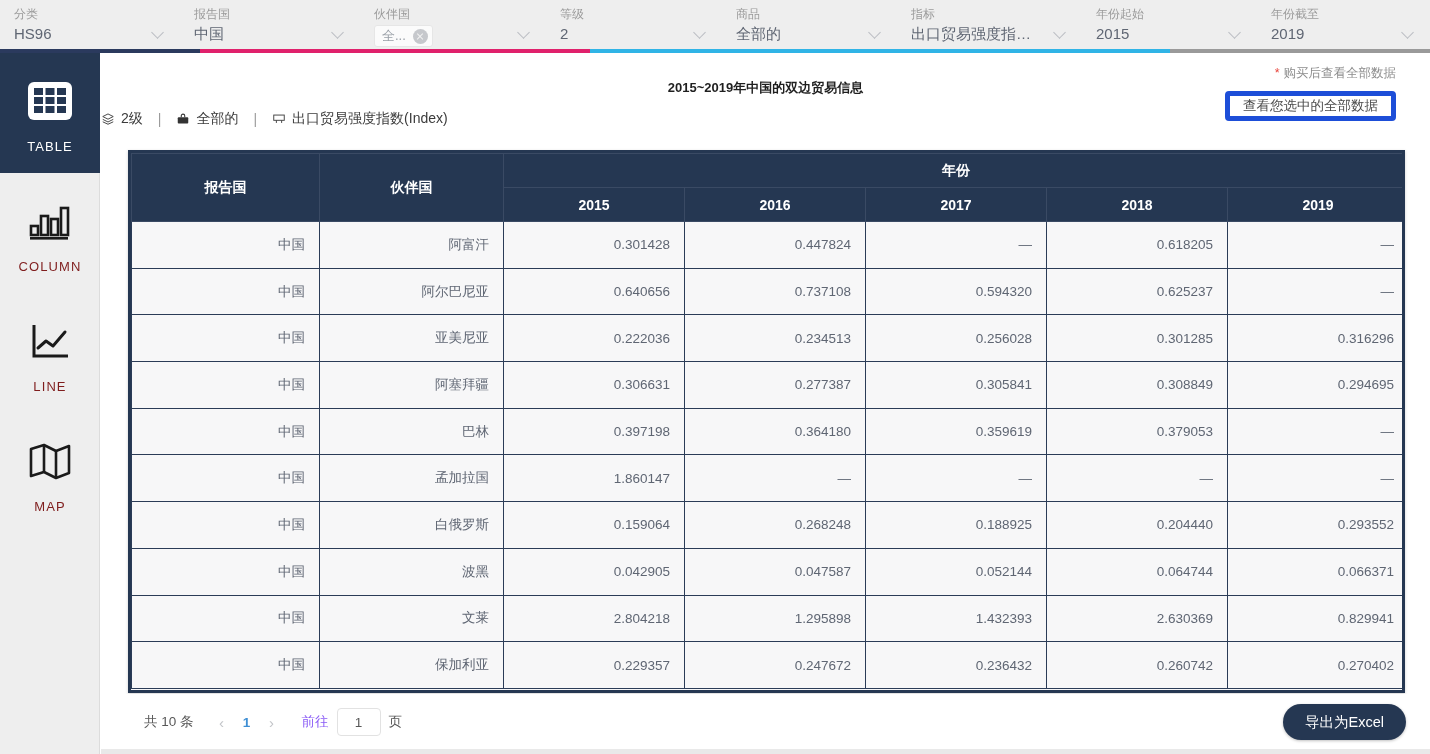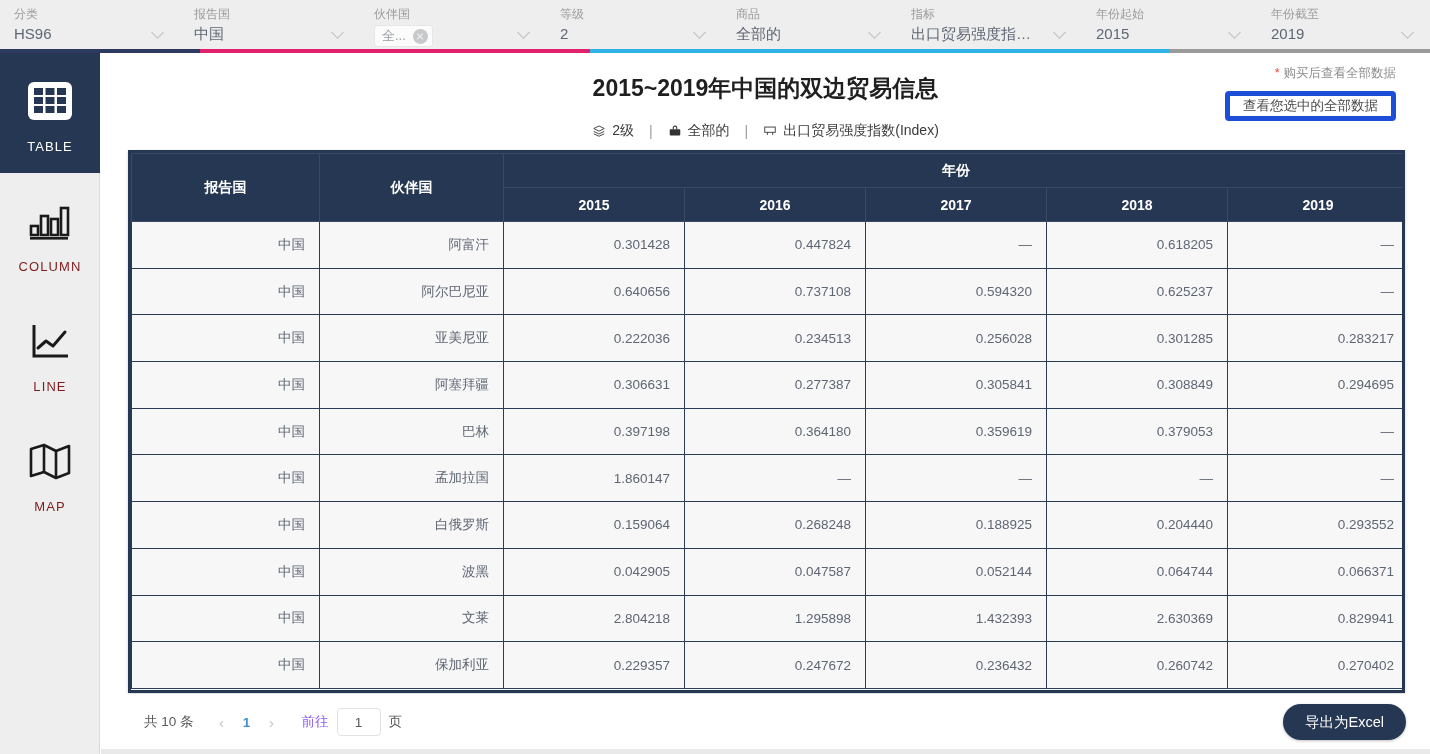--- a/index.html
+++ b/index.html
@@ -145,32 +145,31 @@
     width: 1329px; height: 701px;
     background: #ffffff;
   }
 
   .title-block {
     position: absolute;
     top: 22px; left: 0; width: 1329px;
     text-align: center;
   }
   .page-title {
-    font-size: 23px;
+    font-size: 13px;
     font-weight: bold;
     color: #1f1f1f;
     line-height: 26px;
   }
   .subtitle {
-    margin-top: 21px;
+    margin-top: 9px;
     font-size: 14px;
     color: #3b3b3b;
     display: flex;
     align-items: center;
-    justify-content: center;
     gap: 9px;
   }
   .sub-item { display: inline-flex; align-items: center; gap: 6px; }
   .sub-sep { color: #9b9b9b; padding: 0 6px; }
   .sub-icon { width: 14px; height: 14px; display: inline-block; }
 
   .buy-note {
     position: absolute;
     top: 12px; right: 34px;
     font-size: 12.5px;
@@ -533,21 +532,21 @@
             <td>0.625237</td>
             <td>—</td>
           </tr>
           <tr>
             <td>中国</td>
             <td>亚美尼亚</td>
             <td>0.222036</td>
             <td>0.234513</td>
             <td>0.256028</td>
             <td>0.301285</td>
-            <td>0.283217</td>
+            <td>0.316296</td>
           </tr>
           <tr>
             <td>中国</td>
             <td>阿塞拜疆</td>
             <td>0.306631</td>
             <td>0.277387</td>
             <td>0.305841</td>
             <td>0.308849</td>
             <td>0.294695</td>
           </tr>

